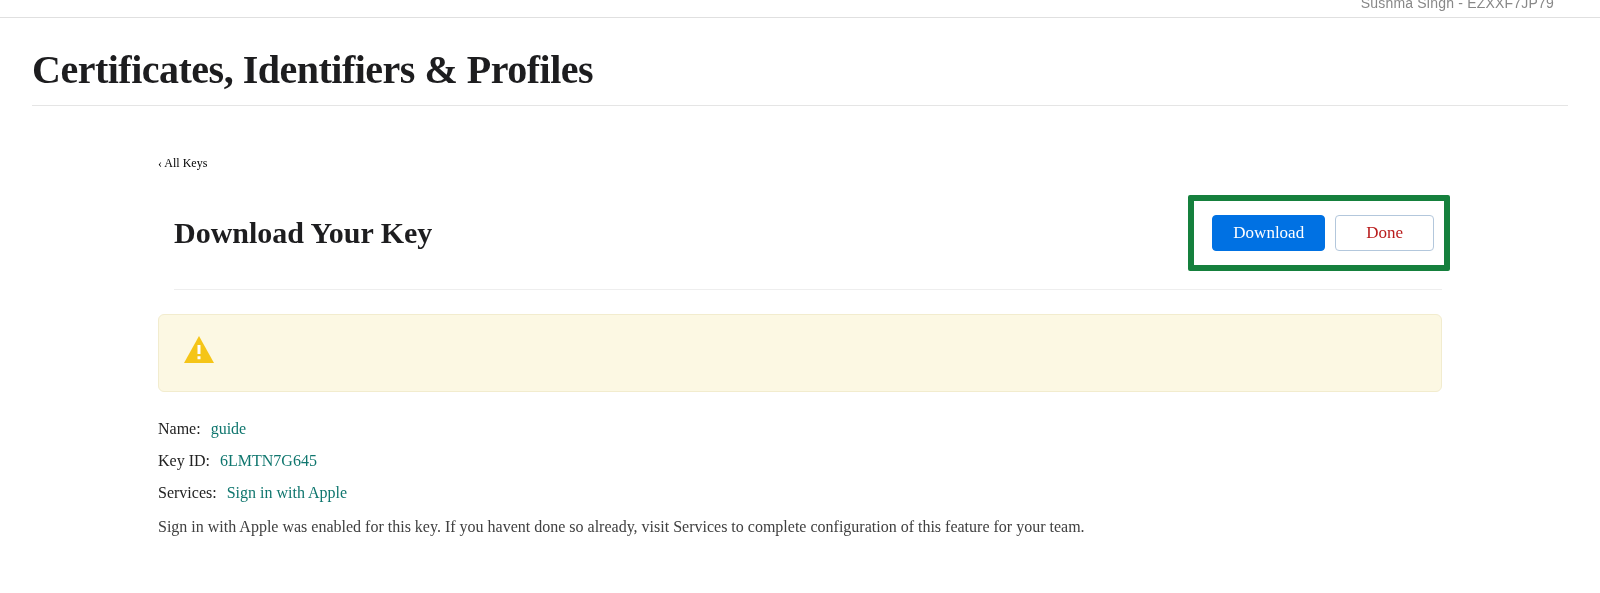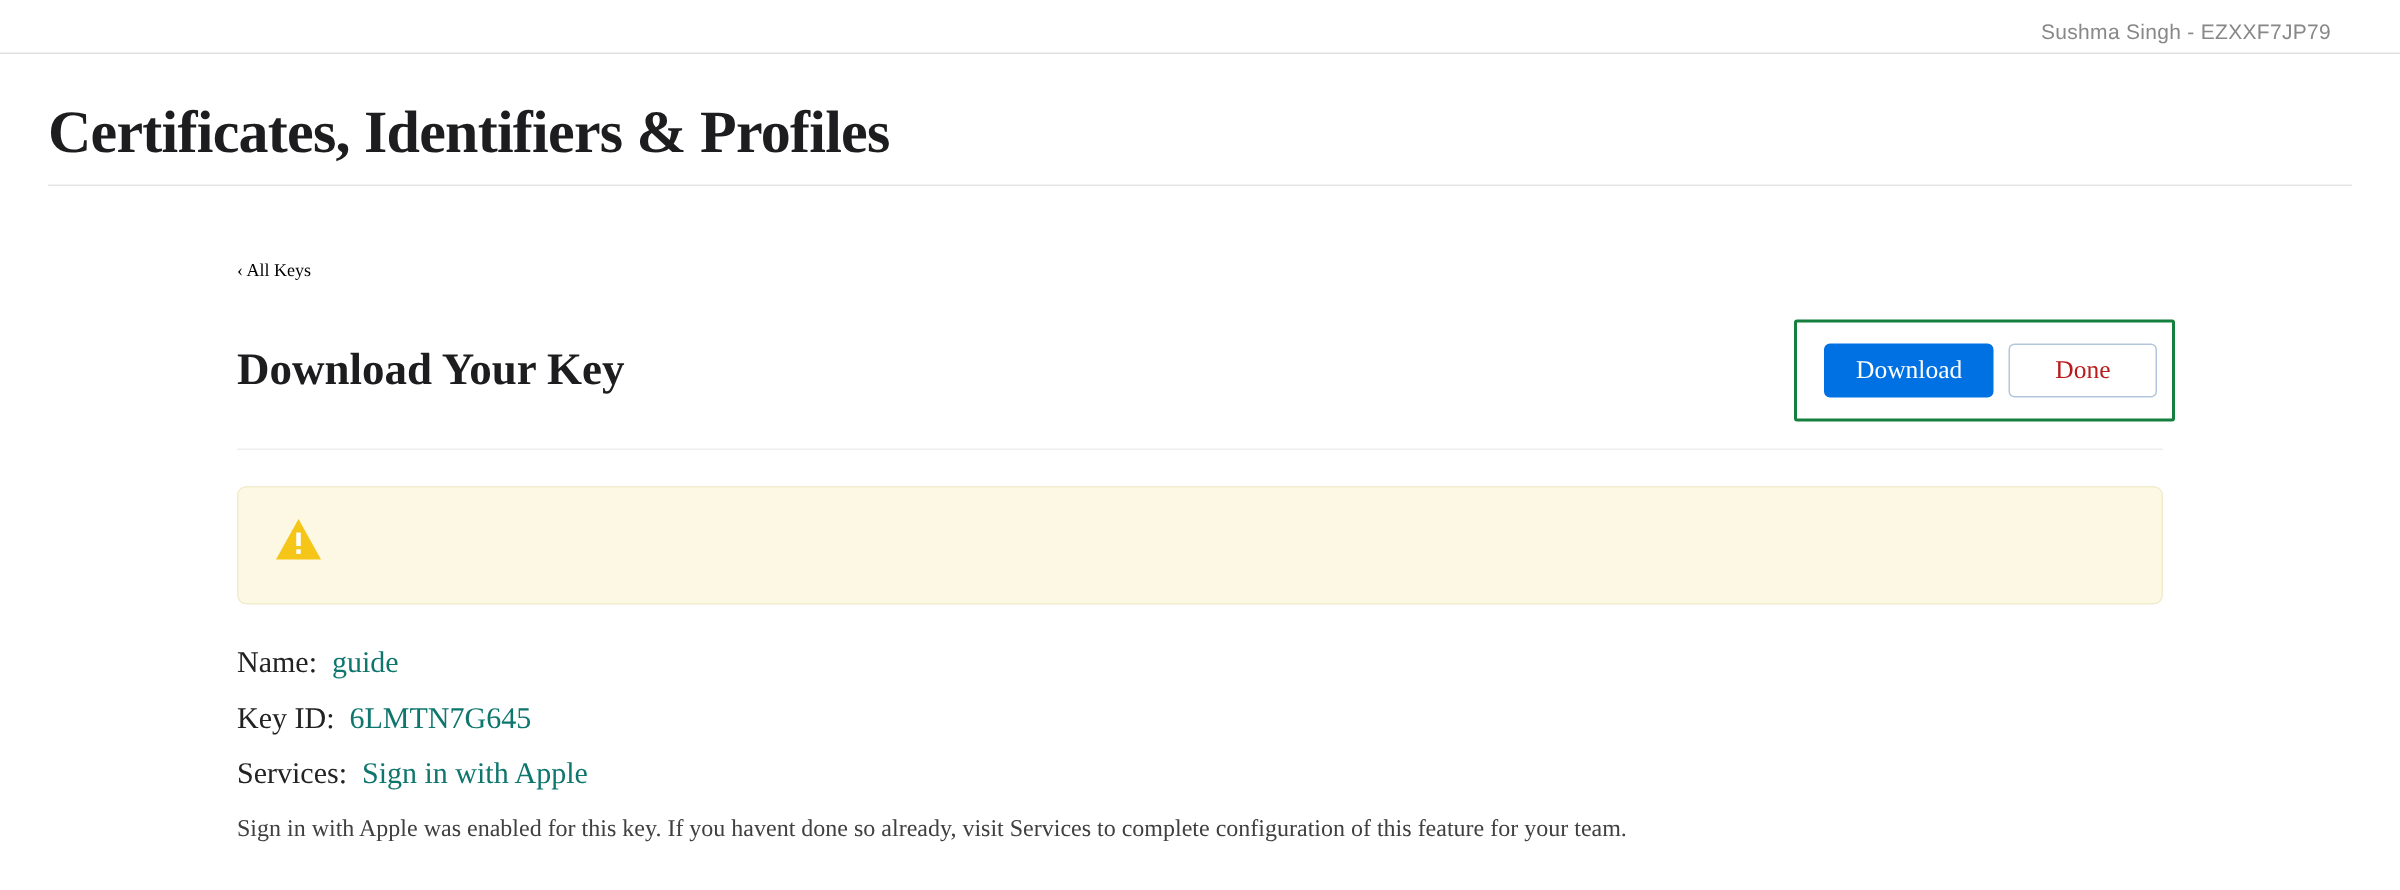--- a/index.html
+++ b/index.html
@@ -3,25 +3,25 @@
   <meta charset="utf-8">
   <style>
     * { margin: 0; padding: 0; box-sizing: border-box; }
     body {
       font-family: -apple-system, BlinkMacSystemFont, "SF Pro Text", "Helvetica Neue", Arial, sans-serif;
       background: #fff;
       color: #1d1d1f;
       font-size: 15px;
     }
     .top-strip {
-      height: 36px;
+      height: 18px;
       border-bottom: 1px solid #e0e0e0;
       display: flex;
       justify-content: flex-end;
-      align-items: flex-end;
+      align-items: center;
       padding-right: 46px;
       color: #888;
       font-size: 14px;
       letter-spacing: 0.2px;
       overflow: hidden;
     }
     .top-strip span { position: relative; top: -6px; }
     .outer {
       padding: 0 32px;
       font-family: Liberation Serif, serif;
@@ -44,29 +44,30 @@
       font-size: 12px;
       text-decoration: none;
       cursor: pointer;
     }
     .heading-row {
       display: flex;
       justify-content: space-between;
       align-items: center;
       padding: 24px 0 18px 0;
       border-bottom: 1px solid #eee;
+      margin-left: 16px;
     }
     .page-heading {
       font-size: 30px;
       font-weight: 700;
     }
     .actions {
       display: flex;
       gap: 10px;
-      border: 2px solid #15803d;
+      border: 6px solid #15803d;
       padding: 14px 10px 14px 18px;
       border-radius: 2px;
       margin-right: -8px;
     }
     .btn {
       font-size: 17px;
       padding: 7px 20px;
       border-radius: 4px;
       cursor: pointer;
       font-family: inherit;
@@ -99,21 +100,21 @@
       line-height: 1.35;
       max-width: 950px;
     }
     .meta {
       padding-top: 28px;
     }
     .meta-row {
       display: flex;
       gap: 8px;
       margin-bottom: 14px;
-      font-size: 20px;
+      font-size: 16px;
     }
     .meta-label { color: #222; font-weight: 400; }
     .meta-colon { color: #222; margin-right: 2px; }
     .meta-val { color: #0f766e; font-weight: 400; }
     .note {
       color: #404040;
       font-size: 16px;
       line-height: 1.4;
       max-width: 970px;
       margin-top: 8px;

